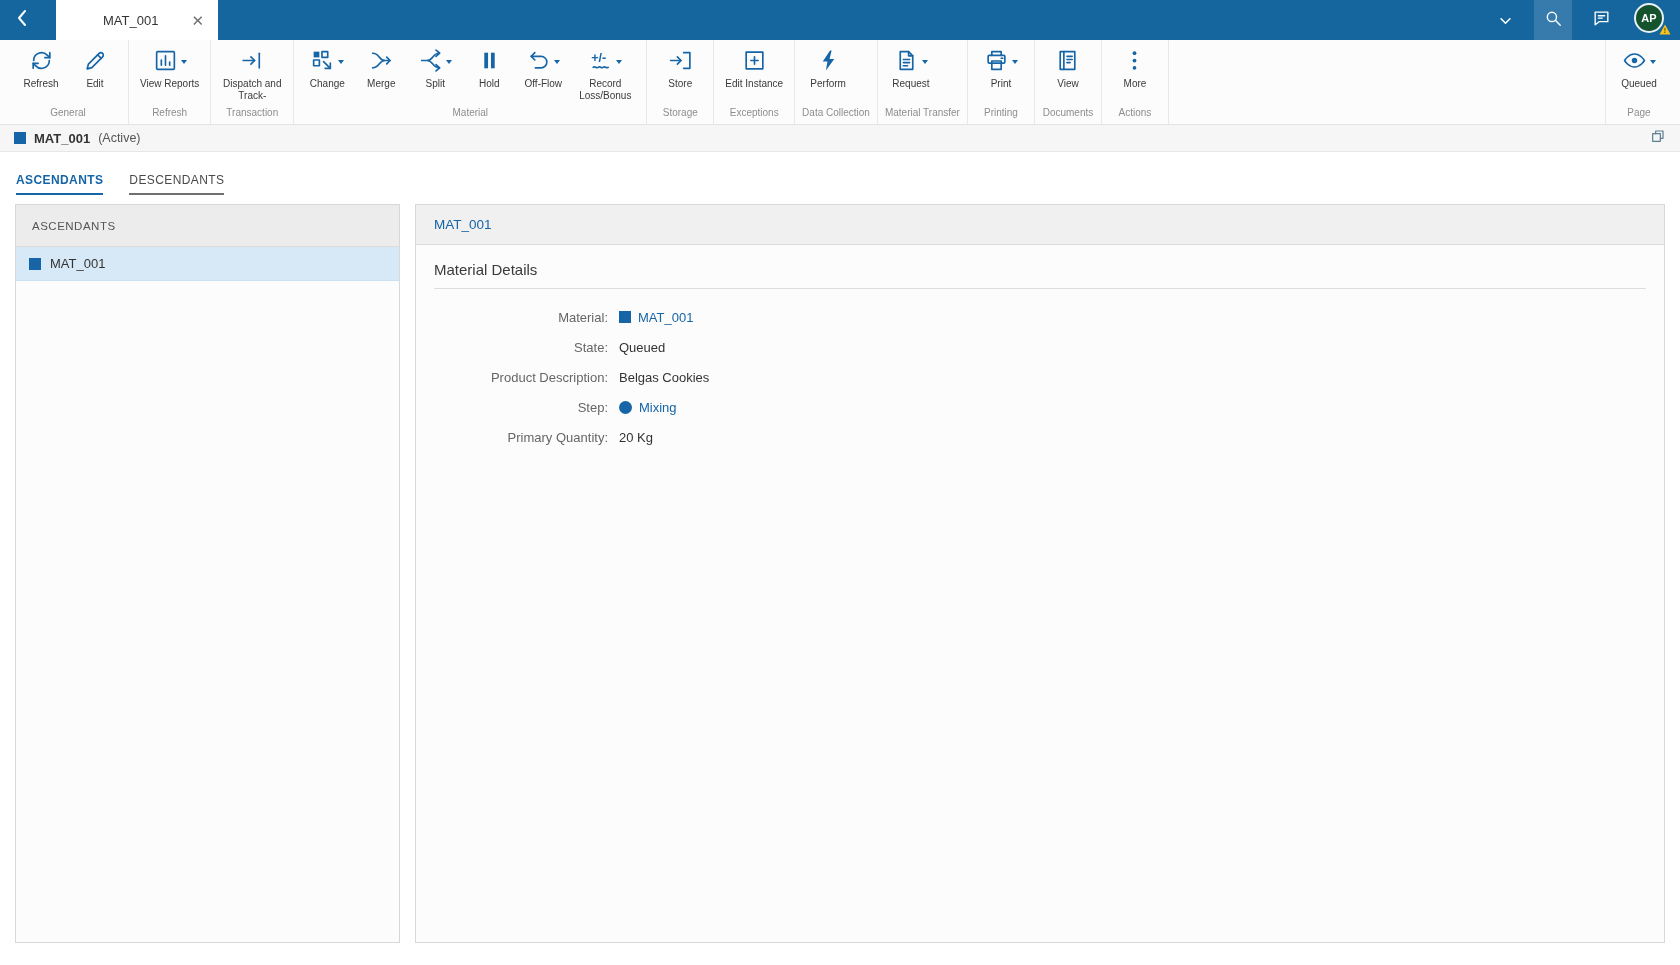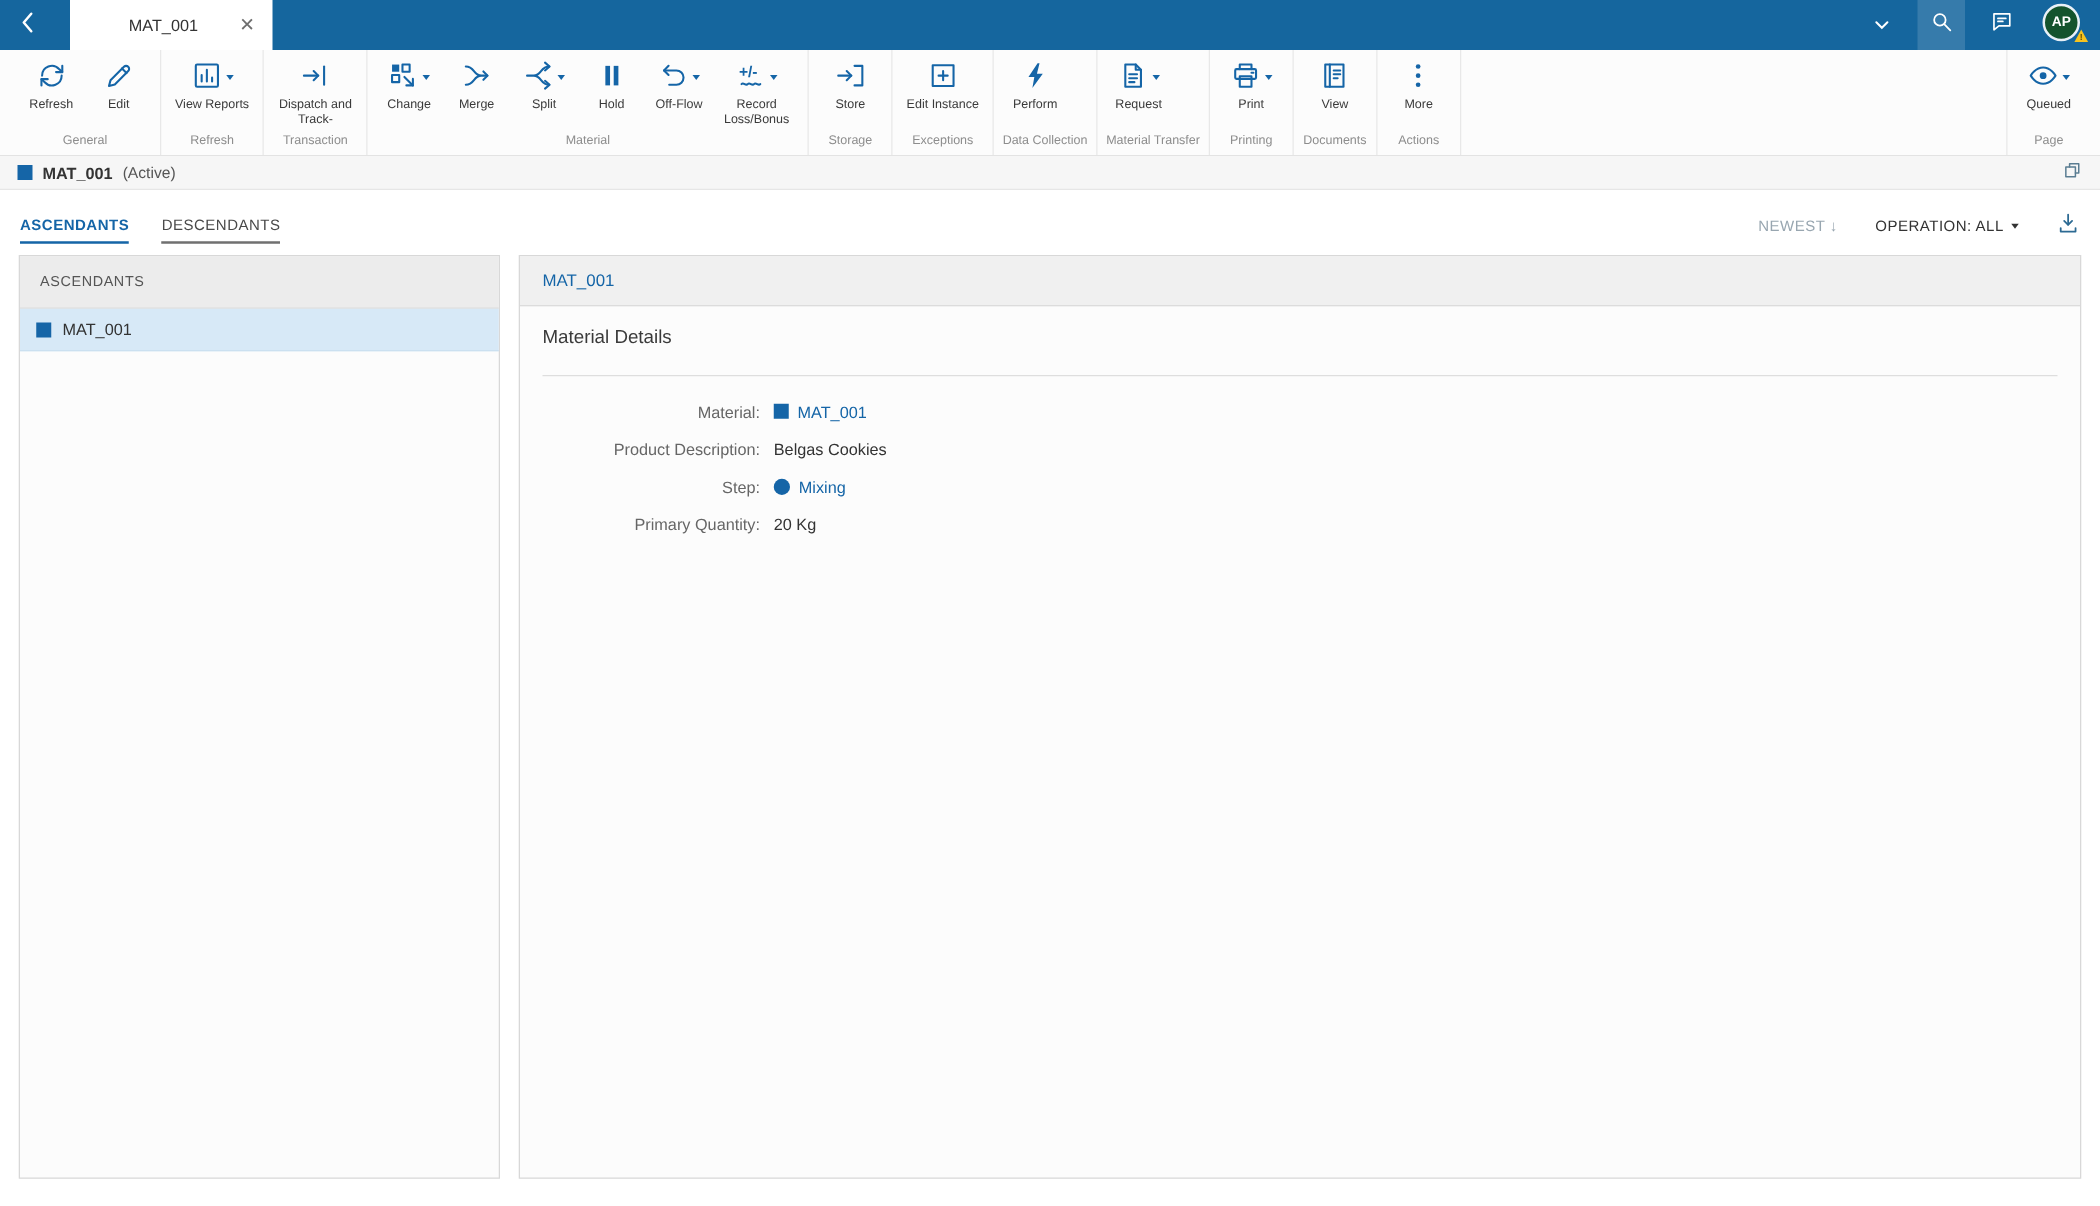--- a/index.html
+++ b/index.html
@@ -53,21 +53,21 @@
   
   .content { display: flex; padding: 5px 15px 0 15px; gap: 15px; height: 744px; }
   .left-panel { width: 385px; border: 1px solid #D8D8D8; background: #FCFCFC; display: flex; flex-direction: column; }
   .left-panel-header { height: 42px; background: #ECECEC; border-bottom: 1px solid #DCDCDC; display: flex; align-items: center; padding: 0 16px; font-size: 11.5px; letter-spacing: .5px; color: #555; }
   .tree-item { height: 34px; display: flex; align-items: center; gap: 9px; padding: 0 13px; font-size: 13px; color: #333; cursor: pointer; }
   .tree-item.selected { background: #D7E9F7; border-bottom: 1px solid #CBE0F0; }
 
   .right-panel { flex: 1; border: 1px solid #D8D8D8; background: #FCFCFC; display: flex; flex-direction: column; }
   .right-panel-header { height: 40px; background: #F0F0F0; border-bottom: 1px solid #DCDCDC; display: flex; align-items: center; padding: 0 18px; font-size: 13.5px; color: #1565A7; }
   .detail-body { padding: 16px 18px; }
-  .detail-title { font-size: 15px; color: #3a3a3a; padding-bottom: 22px; border-bottom: 1px solid #DEDEDE; margin-bottom: 13px; }
+  .detail-title { font-size: 15px; color: #3a3a3a; padding-bottom: 10px; border-bottom: 1px solid #DEDEDE; margin-bottom: 13px; }
   .field-row { display: flex; align-items: center; min-height: 30px; font-size: 13px; }
   .field-label { width: 185px; text-align: right; color: #666; padding-right: 11px; flex-shrink: 0; }
   .field-value { color: #333; display: flex; align-items: center; gap: 7px; }
   .sq.sm { width: 12px; height: 12px; }
   .dot { width: 13px; height: 13px; border-radius: 50%; background: #1565A7; flex-shrink: 0; }
   a.link { color: #1565A7; text-decoration: none; cursor: pointer; }
 </style>
 </head>
 <body>
 
@@ -424,39 +424,20 @@
           <rect x="4" y="8.5" width="11.5" height="11.5"></rect>
           <path d="M8.5 8.5V4.5h11v11h-4"></path>
         </svg>
     </span>
   </span>
 </div>
 
 <div class="tabs-row">
   <span class="vtab active">ASCENDANTS</span>
   <span class="vtab inactive">DESCENDANTS</span>
-  <span class="tabs-right">
-    <span class="sort-ctl">
-      <span>NEWEST</span>
-      <span>↓</span>
-    </span>
-    <span class="op-ctl">
-      <span>OPERATION: ALL</span>
-      <span class="caret"></span>
-    </span>
-    <span class="small-ic-btn">
-      <span>
-        <svg width="19" height="19" viewBox="0 0 24 24" fill="none" stroke="#2C6A93" stroke-width="1.8" stroke-linecap="round" stroke-linejoin="round">
-            <path d="M12 3.5v10"></path>
-            <polyline points="8 9.8 12 13.8 16 9.8"></polyline>
-            <path d="M4.5 17v3.5h15V17"></path>
-          </svg>
-      </span>
-    </span>
-  </span>
 </div>
 
 <div class="content">
 
   <div class="left-panel">
     <div class="left-panel-header">ASCENDANTS</div>
     <div class="tree-item selected">
       <span class="sq"></span>
       <span>MAT_001</span>
     </div>
@@ -468,20 +449,24 @@
       <div class="detail-title">Material Details</div>
 
       <div class="field-row">
         <span class="field-label">Material:</span>
         <span class="field-value">
           <span class="sq sm"></span>
           <a class="link">MAT_001</a>
         </span>
       </div>
 
+      <div class="field-row">
+        <span class="field-label">State:</span>
+        <span class="field-value">Queued</span>
+      </div>
 
 
       <div class="field-row">
         <span class="field-label">Product Description:</span>
         <span class="field-value">Belgas Cookies</span>
       </div>
 
       <div class="field-row">
         <span class="field-label">Step:</span>
         <span class="field-value">

